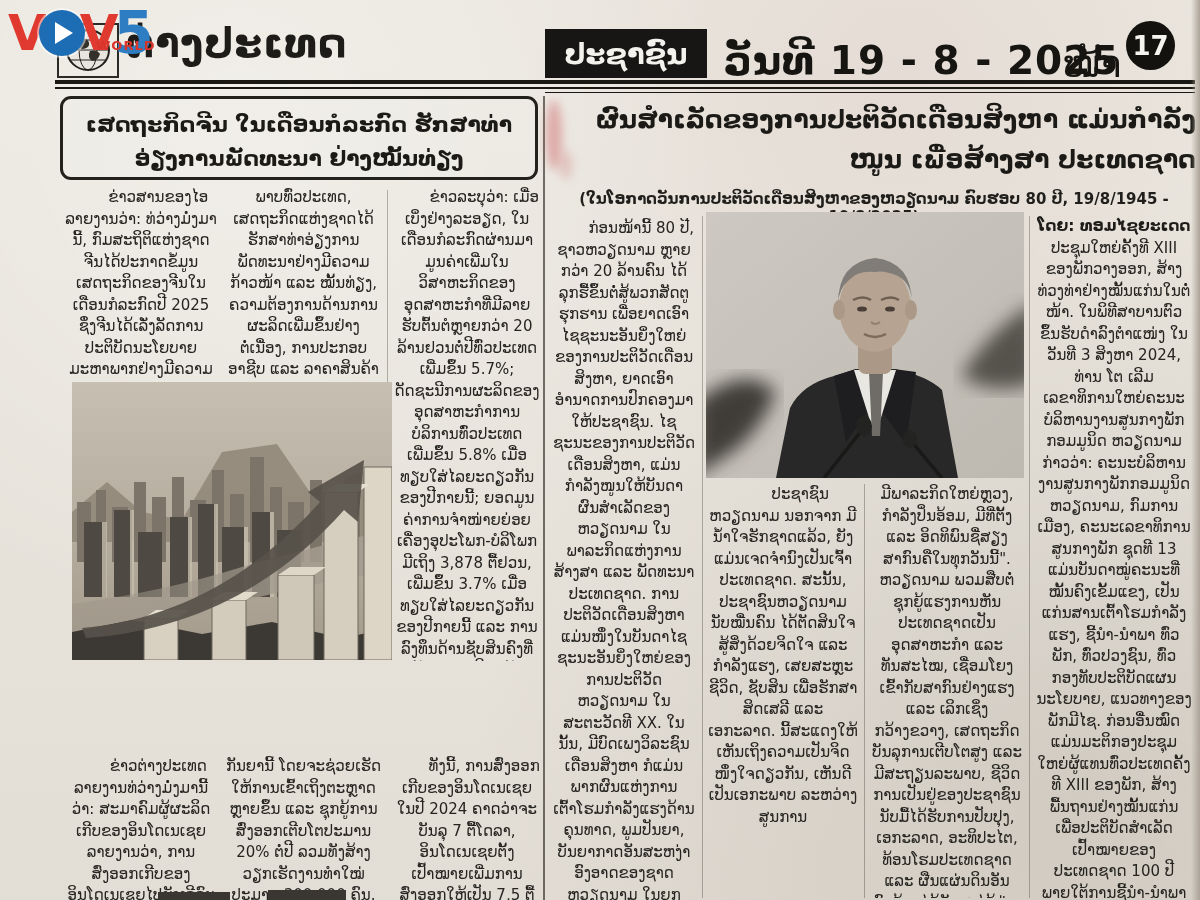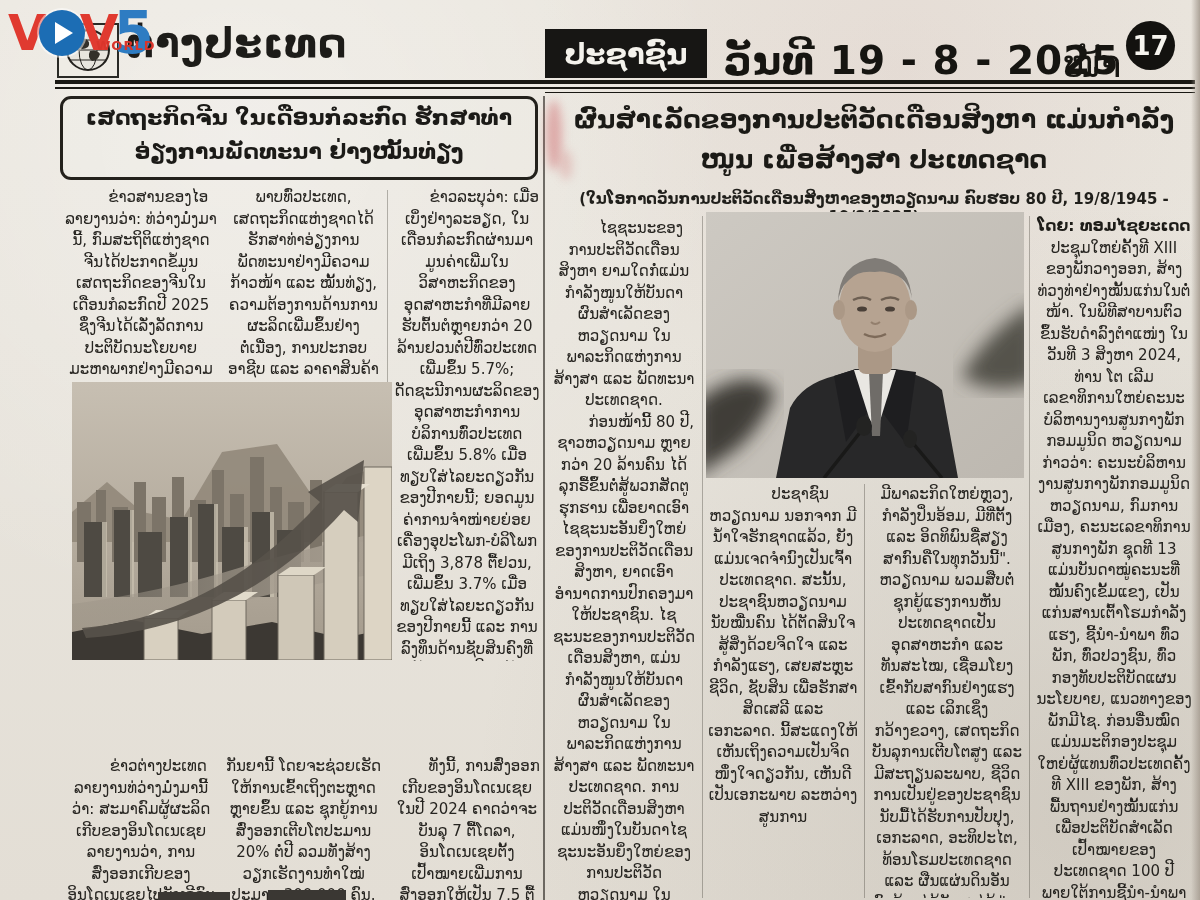--- a/index.html
+++ b/index.html
@@ -22,27 +22,27 @@
   .vov-world{position:absolute;left:88px;top:36px;font-size:13px;font-weight:900;color:#d9352b;letter-spacing:1px;}
   .globe-box{left:57px;top:23px;width:58px;height:51px;border:2px solid #2a2a26;background:#efece5;display:flex;align-items:center;justify-content:center;}
   .section-title{left:126px;top:20px;font-size:40px;font-weight:900;color:#1d1c19;letter-spacing:1px;}
   .masthead-box{left:545px;top:29px;width:162px;height:49px;background:#171614;color:#f4f2ec;display:flex;align-items:center;justify-content:center;font-size:29px;font-weight:900;}
   .date-text{left:724px;top:30px;font-size:39px;font-weight:900;color:#161511;letter-spacing:1px;margin-top:8px;}
   .page-label{left:1062px;top:42px;font-size:38px;font-weight:400;color:#161511;}
   .page-circle{left:1126px;top:21px;width:49px;height:49px;border-radius:50%;background:#13120f;color:#f6f4ee;display:flex;align-items:center;justify-content:center;font-size:26px;font-weight:900;}
   .rule{background:#191813;}
   
   .headbox{border:3px solid #23211c;border-radius:11px;text-align:center;font-weight:800;
-    font-size:22px;line-height:1.55;color:#1b1a17;padding:2px 12px;box-sizing:border-box;
+    font-size:22px;line-height:1.55;color:#1b1a17;padding:9px 12px;box-sizing:border-box;
     background:rgba(255,255,255,.05);}
   
   .col{font-size:15px;line-height:21.5px;text-align:justify;color:#262420;overflow:hidden;}
   .col p{margin:0;text-align:center;}
   .col p.ind{text-indent:2.3em;}
-  .r-headline{font-size:25px;font-weight:900;text-align:center;line-height:1.6;color:#1b1a16;}
+  .r-headline{font-size:25px;font-weight:900;text-align:right;line-height:1.6;color:#1b1a16;}
   .r-subtitle{font-size:15px;font-weight:700;text-align:center;color:#201f1b;}
   .byline{font-size:15.5px;font-weight:800;text-align:right;margin:0 2px 5px 0;color:#1d1c18;}
   .vline{background:rgba(45,42,36,.65);width:1.5px;}
   .vline.faint{background:rgba(60,56,48,.35);width:1px;}
   .smudge{border-radius:50%;filter:blur(5px);}
   .bottom-sliver{background:#3a3733;}
   .edge-right{right:0;top:0;width:9px;height:900px;background:linear-gradient(90deg,rgba(150,142,128,0),#aca398);}
 </style>
 </head>
 <body>
@@ -183,21 +183,20 @@
   <div class="abs smudge" style="left:560px;top:150px;width:12px;height:30px;background:rgba(205,110,110,.3);"></div>
 
   <div class="abs r-headline" style="left:552px;top:100px;width:644px;">ຜົນສຳເລັດຂອງການປະຕິວັດເດືອນສິງຫາ ແມ່ນກຳລັງໜູນ ເພື່ອສ້າງສາ ປະເທດຊາດ</div>
   <div class="abs r-subtitle" style="left:552px;top:190px;width:644px;">(ໃນໂອກາດວັນການປະຕິວັດເດືອນສິງຫາຂອງຫວຽດນາມ ຄົບຮອບ 80 ປີ, 19/8/1945 - 19/8/2025)</div>
 
   <div class="abs vline faint" style="left:702px;top:216px;height:682px;"></div>
   <div class="abs vline faint" style="left:864px;top:484px;height:414px;"></div>
   <div class="abs vline faint" style="left:1029px;top:216px;height:682px;"></div>
 
   <div class="abs col" style="left:552px;top:218px;width:144px;height:682px;">
-    <p class="ind">ໄຊຊະນະຂອງການປະຕິວັດເດືອນສິງຫາ ຍາມໃດກໍ່ແມ່ນກຳລັງໜູນໃຫ້ບັນດາຜົນສຳເລັດຂອງຫວຽດນາມ ໃນພາລະກິດແຫ່ງການສ້າງສາ ແລະ ພັດທະນາປະເທດຊາດ.</p>
     <p class="ind">ກ່ອນໜ້ານີ້ 80 ປີ, ຊາວຫວຽດນາມ ຫຼາຍກວ່າ 20 ລ້ານຄົນ ໄດ້ລຸກຮື້ຂຶ້ນຕໍ່ສູ້ພວກສັດຕູຮຸກຮານ ເພື່ອຍາດເອົາໄຊຊະນະອັນຍິ່ງໃຫຍ່ຂອງການປະຕິວັດເດືອນສິງຫາ, ຍາດເອົາອຳນາດການປົກຄອງມາໃຫ້ປະຊາຊົນ. ໄຊຊະນະຂອງການປະຕິວັດເດືອນສິງຫາ, ແມ່ນກຳລັງໜູນໃຫ້ບັນດາຜົນສຳເລັດຂອງຫວຽດນາມ ໃນພາລະກິດແຫ່ງການສ້າງສາ ແລະ ພັດທະນາປະເທດຊາດ. ການປະຕິວັດເດືອນສິງຫາ ແມ່ນໜຶ່ງໃນບັນດາໄຊຊະນະອັນຍິ່ງໃຫຍ່ຂອງການປະຕິວັດ ຫວຽດນາມ ໃນສະຕະວັດທີ XX. ໃນນັ້ນ, ມີບົດເພງວິລະຊົນເດືອນສິງຫາ ກໍແມ່ນພາກຜົນແຫ່ງການເຕົ້າໂຮມກຳລັງແຮງດ້ານຄຸນທາດ, ພູມປັນຍາ, ບັນຍາກາດອັນສະຫງ່າອົງອາດຂອງຊາດຫວຽດນາມ ໃນຍຸກສະໄໝ ໂຮ່ຈິມິນ ພາຍໃຕ້ການນຳພາຂອງພັກກອມມູນິດ ຫວຽດນາມ.</p>
 
   </div>
 
   <div class="abs" style="left:706px;top:212px;width:318px;height:266px;">
     <svg width="318" height="266" viewBox="0 0 318 266">
       <defs>
         <linearGradient id="pbg" x1="0" y1="0" x2="1" y2="1">
           <stop offset="0" stop-color="#cdc9c2"></stop>
             <stop offset="1" stop-color="#bdb8b0"></stop>

